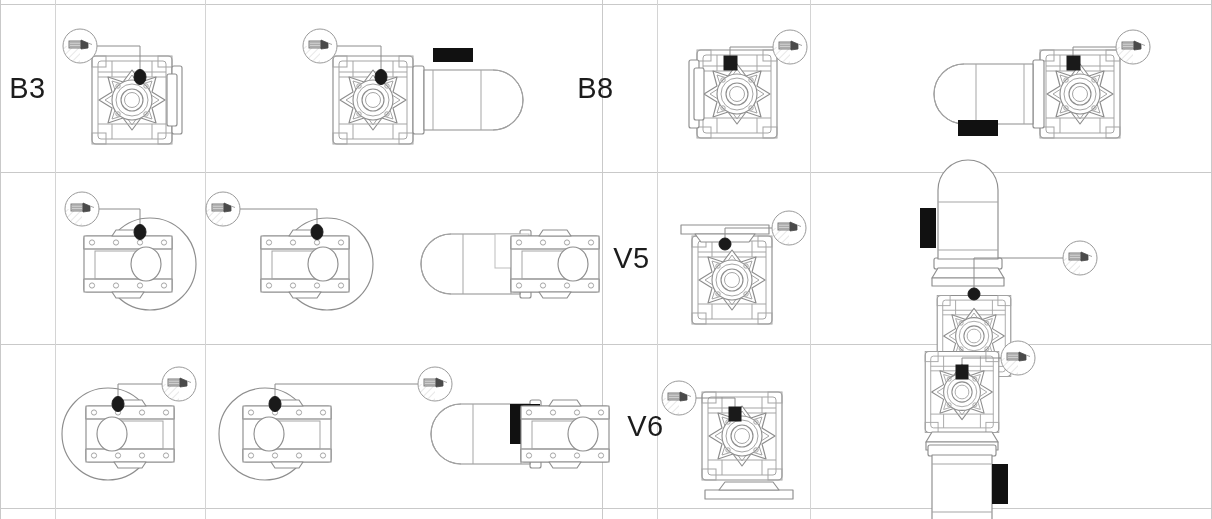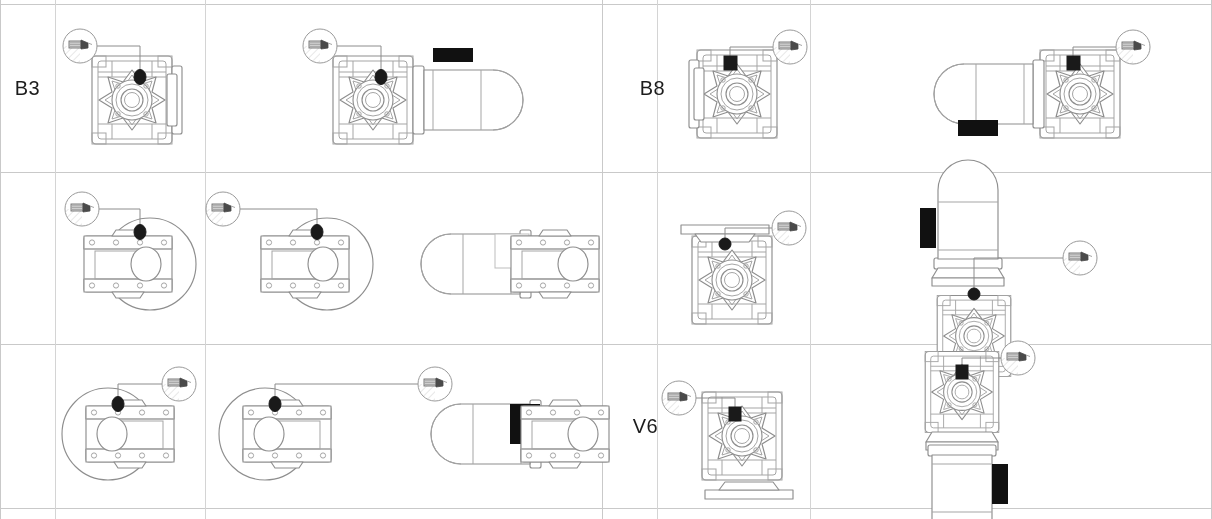--- a/index.html
+++ b/index.html
@@ -7,21 +7,21 @@
   .sheet{position:relative;width:1212px;height:519px;background:#fff;}
 
   
   .rule{position:absolute;background:#c9c9c9;}
   .rule.h{height:1px;left:0;width:1212px;}
   .rule.v{width:1px;top:0;height:519px;}
   .rule.v.soft{background:#d4d4d4;}
 
   .cell{position:absolute;}
   .label{display:flex;align-items:center;justify-content:center;
-         font-size:20px;color:#1c1c1c;letter-spacing:.5px;}
+         font-size:29px;color:#1c1c1c;letter-spacing:.5px;}
 
   .fig{position:absolute;}
   svg{display:block;overflow:visible;}
 
   .ln{fill:none;stroke:#8e8e8e;stroke-width:1.15;stroke-linejoin:round;stroke-linecap:round;}
   .ln2{fill:none;stroke:#a5a5a5;stroke-width:1;}
   .lnf{fill:#ffffff;stroke:#8e8e8e;stroke-width:1.15;stroke-linejoin:round;}
   .leader{fill:none;stroke:#8c8c8c;stroke-width:1;}
   .plug{fill:#1a1a1a;stroke:#1a1a1a;stroke-width:1;}
   .tbox{fill:#111111;}
@@ -41,21 +41,22 @@
 
   <div class="rule v" style="left:0px"></div>
   <div class="rule v soft" style="left:55px"></div>
   <div class="rule v soft" style="left:205px"></div>
   <div class="rule v" style="left:602px"></div>
   <div class="rule v soft" style="left:657px"></div>
   <div class="rule v soft" style="left:810px"></div>
   <div class="rule v" style="left:1211px"></div>
 
   <div class="cell label" style="left:0;top:4px;width:55px;height:168px">B3</div>
-  <div class="cell label" style="left:627px;top:4px;width:51px;height:168px">B8</div>
+  <div class="cell label" style="left:570px;top:4px;width:51px;height:168px">B8</div>
+  <div class="cell label" style="left:606px;top:172px;width:51px;height:172px">V5</div>
   <div class="cell label" style="left:620px;top:344px;width:51px;height:164px">V6</div>
 
   <svg width="0" height="0" style="position:absolute">
     <defs>
 
       <pattern id="hatchP" width="5" height="5" patternTransform="rotate(45)" patternUnits="userSpaceOnUse">
         <line x1="0" y1="0" x2="0" y2="5" class="hatch"></line>
       </pattern>
 
       <g id="calloutSym">

